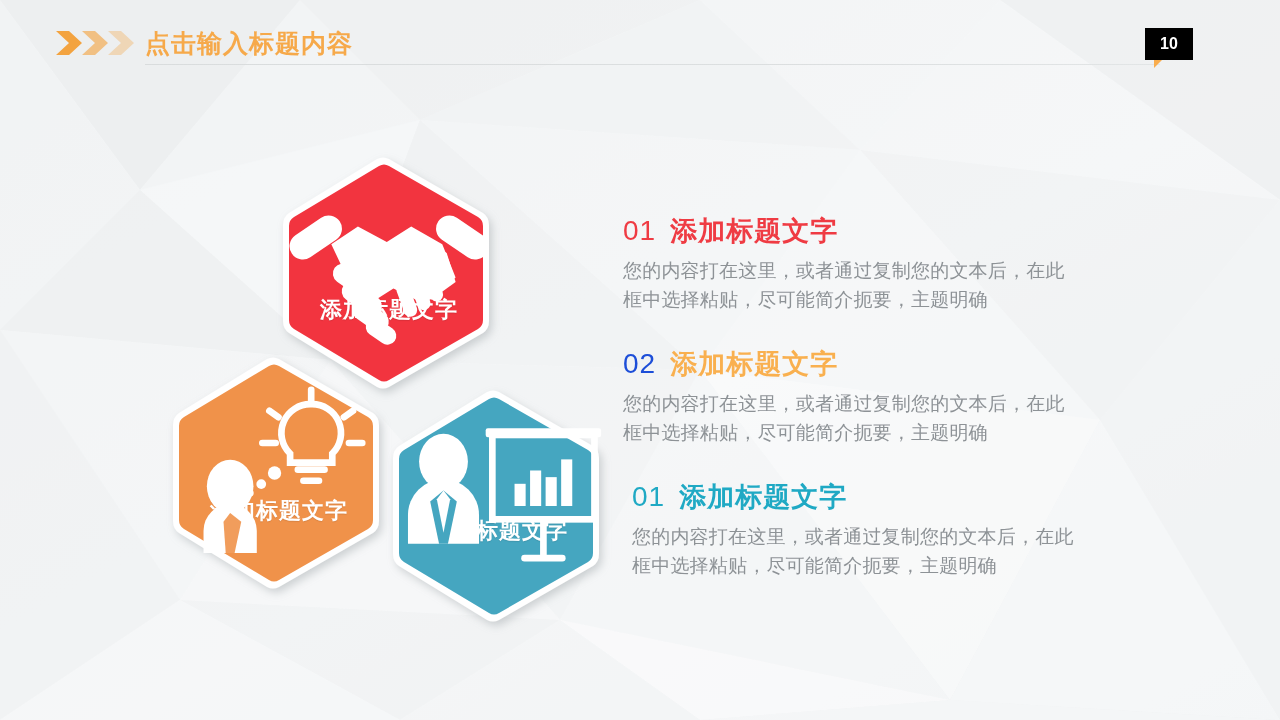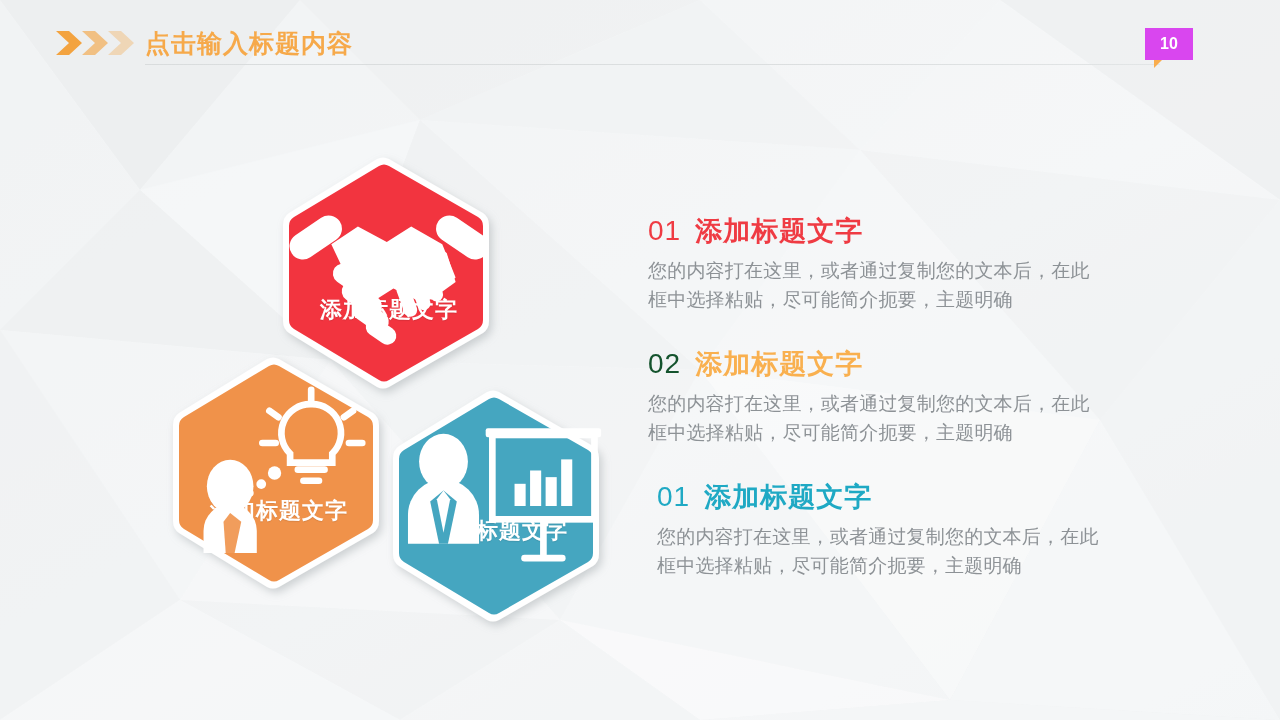--- a/index.html
+++ b/index.html
@@ -58,21 +58,21 @@
     width: 1015px;
     height: 1px;
     background: linear-gradient(to right, #d9dcdd 0%, #dcdfe0 70%, #e2e5e6 100%);
   }
   .page-badge {
     position: absolute;
     left: 1145px;
     top: 28px;
     width: 48px;
     height: 32px;
-    background: #d946ef;
+    background: #000000;
     color: #ffffff;
     font-size: 16px;
     font-weight: bold;
     display: flex;
     align-items: center;
     justify-content: center;
   }
   .page-badge::after {
     content: "";
     position: absolute;
@@ -132,21 +132,21 @@
   .hex-orange { left: 8px;   top: 200px; z-index: 2; }
   .hex-blue   { left: 228px; top: 233px; z-index: 1; }
 
   .hex-red .hex-content    { padding-bottom: 4px; }
   .hex-orange .hex-content { padding-bottom: 2px; }
   .hex-blue .hex-content   { padding-bottom: 28px; }
 
   
   .points {
     position: absolute;
-    left: 648px;
+    left: 623px;
     top: 213px;
     width: 470px;
   }
   .point { position: relative; margin-bottom: 31px; }
   .point:last-child { margin-bottom: 0; }
   .point-head {
     display: flex;
     align-items: baseline;
     margin-bottom: 7px;
   }
@@ -355,21 +355,21 @@
     <div class="point point-1">
       <div class="point-head">
         <span class="point-num" style="color:#ef3b43">01</span>
         <span class="point-title" style="color:#ef3b43">添加标题文字</span>
       </div>
       <div class="point-body">您的内容打在这里，或者通过复制您的文本后，在此框中选择粘贴，尽可能简介扼要，主题明确</div>
     </div>
 
     <div class="point point-2">
       <div class="point-head">
-        <span class="point-num" style="color:#14532d">02</span>
+        <span class="point-num" style="color:#1d4ed8">02</span>
         <span class="point-title" style="color:#f9b04f">添加标题文字</span>
       </div>
       <div class="point-body">您的内容打在这里，或者通过复制您的文本后，在此框中选择粘贴，尽可能简介扼要，主题明确</div>
     </div>
 
     <div class="point point-3">
       <div class="point-head">
         <span class="point-num" style="color:#1fa9c4">01</span>
         <span class="point-title" style="color:#1fa9c4">添加标题文字</span>
       </div>

